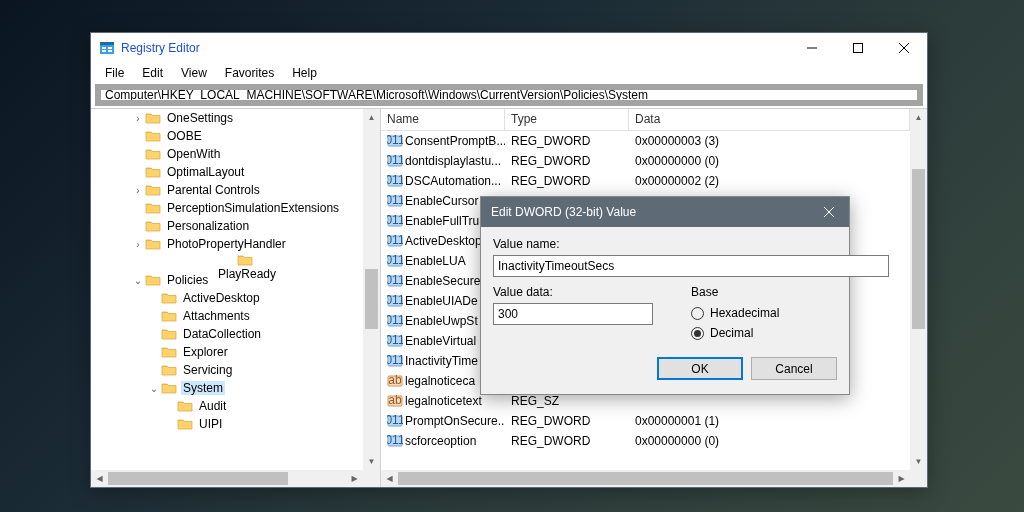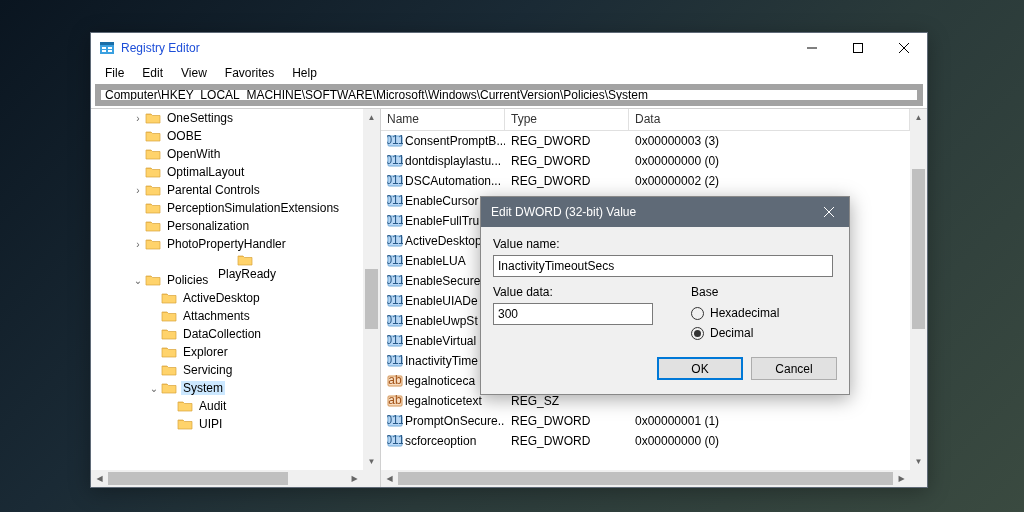--- a/index.html
+++ b/index.html
@@ -39,21 +39,21 @@
 .scrollbar-h .thumb { position:absolute; top:2px; bottom:2px; background:#c0c0c0;}
 .corner { position:absolute; right:0; bottom:0; width:17px; height:17px; background:#f0f0f0;}
 
 
 .dialog { position: absolute; left: 480px; top: 196px; width: 370px; background: #f0f0f0; border: 1px solid #888; box-shadow: 0 4px 18px rgba(0,0,0,0.35); }
 .dialog-title { height: 30px; background: #5f6a77; color: #fff; display:flex; align-items:center; padding-left:10px; }
 .dialog-title .spacer{flex:1;}
 .dialog-close { width:40px; height:30px; display:flex; align-items:center; justify-content:center; color:#fff; cursor:pointer;}
 .dialog-body { padding: 10px 12px 14px 12px; }
 .dlabel { color:#000; margin-bottom:4px; }
-.dinput { width: 340px; height:22px; border:1px solid #7a7a7a; background:#fff; padding:2px 4px; margin-bottom:8px;}
+.dinput { width: 396px; height:22px; border:1px solid #7a7a7a; background:#fff; padding:2px 4px; margin-bottom:8px;}
 .drow { display:flex; gap:28px; }
 .dcol1 { width: 170px;}
 .dcol2 { flex:1;}
 .dinput.small{ width:160px;}
 .radio-row { display:flex; align-items:center; gap:6px; height:20px; cursor:pointer;}
 .radio-outer{ width:13px; height:13px; border:1px solid #333; border-radius:50%; display:flex; align-items:center; justify-content:center;}
 .radio-dot{ width:7px; height:7px; background:#333; border-radius:50%;}
 .dialog-buttons{ display:flex; justify-content:flex-end; gap:8px; margin-top:14px;}
 .dbtn{ width:86px; height:23px; background:#e1e1e1; border:1px solid #adadad; cursor:pointer; display:flex; align-items:center; justify-content:center;}
 .dbtn.primary{ border:2px solid #0078d7;}

